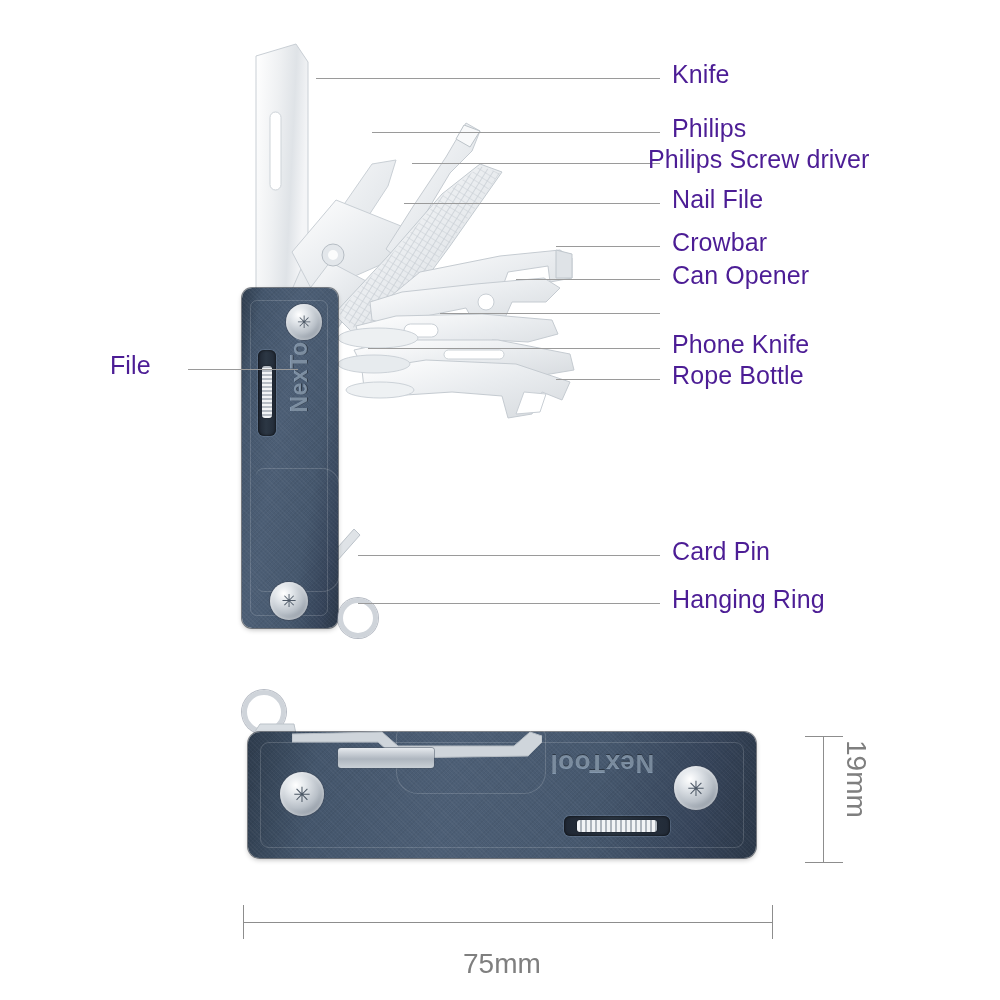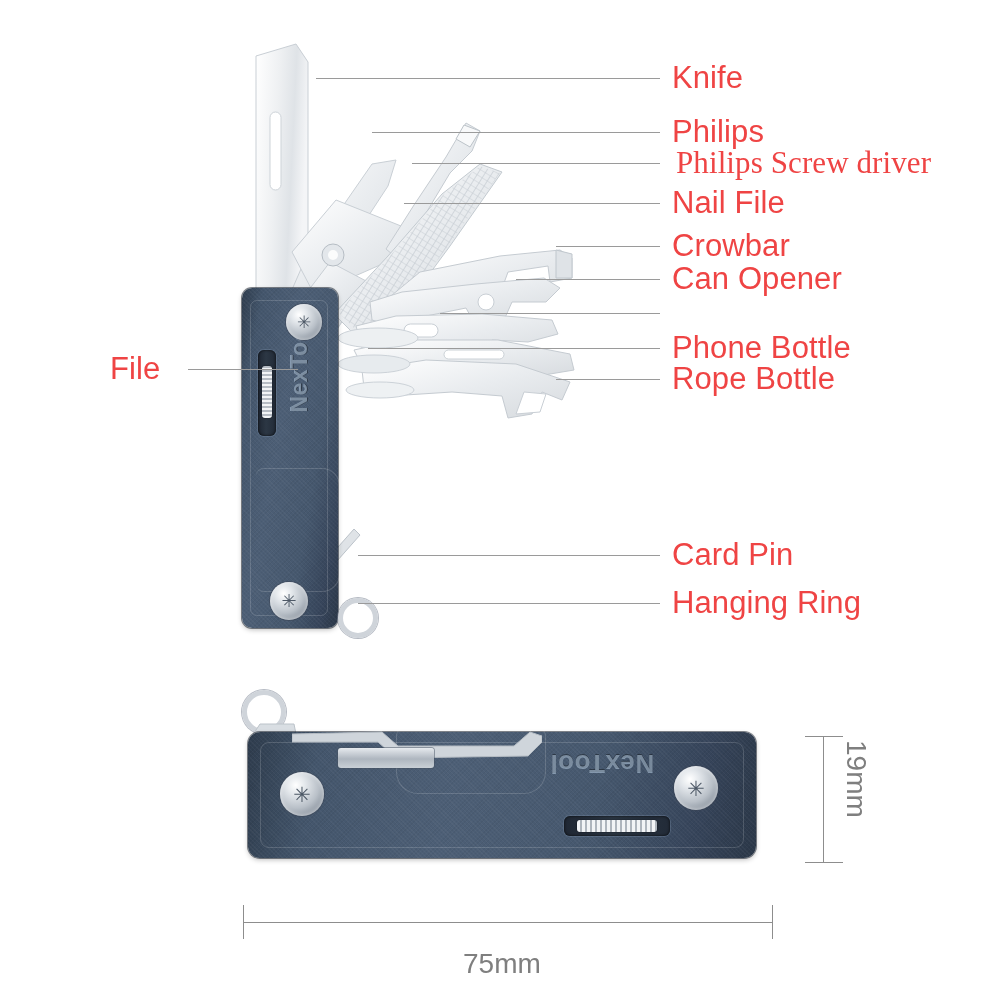--- a/index.html
+++ b/index.html
@@ -9,22 +9,22 @@
     font-family:"Liberation Sans","DejaVu Sans",sans-serif;
     overflow:hidden;
     position:relative;
   }
   .stage{position:absolute;left:0;top:0;width:1000px;height:1000px;}
   .abs{position:absolute;}
 
   
   .callout-label{
     position:absolute;
-    color:#ef4444;
-    font-size:31px;
+    color:#4c1d95;
+    font-size:25px;
     line-height:1;
     white-space:nowrap;
     letter-spacing:.1px;
   }
   .leader{
     position:absolute;
     height:1px;
     background:#9a9a9a;
   }
 
@@ -287,25 +287,25 @@
   <div class="leader" style="left:368px;top:348px;width:292px;"></div>
   <div class="leader" style="left:556px;top:379px;width:104px;"></div>
 
   <div class="leader" style="left:358px;top:555px;width:302px;"></div>
   <div class="leader" style="left:358px;top:603px;width:302px;"></div>
 
   <div class="leader" style="left:188px;top:369px;width:110px;"></div>
 
   <div class="callout-label" style="left:672px;top:62px;">Knife</div>
   <div class="callout-label" style="left:672px;top:116px;">Philips</div>
-  <div class="callout-label" style="left:676px;top:147px;font-family:Liberation Serif, serif;">Philips Screw driver</div>
+  <div class="callout-label" style="left:648px;top:147px;">Philips Screw driver</div>
   <div class="callout-label" style="left:672px;top:187px;">Nail File</div>
   <div class="callout-label" style="left:672px;top:230px;">Crowbar</div>
   <div class="callout-label" style="left:672px;top:263px;">Can Opener</div>
-  <div class="callout-label" style="left:672px;top:332px;">Phone Bottle</div>
+  <div class="callout-label" style="left:672px;top:332px;">Phone Knife</div>
   <div class="callout-label" style="left:672px;top:363px;">Rope Bottle</div>
 
   <div class="callout-label" style="left:672px;top:539px;">Card Pin</div>
   <div class="callout-label" style="left:672px;top:587px;">Hanging Ring</div>
 
   <div class="callout-label" style="left:110px;top:353px;">File</div>
 
   <div class="dim-line" style="left:823px;top:736px;width:1px;height:126px;"></div>
   <div class="dim-cap" style="left:805px;top:736px;width:38px;height:1px;"></div>
   <div class="dim-cap" style="left:805px;top:862px;width:38px;height:1px;"></div>

